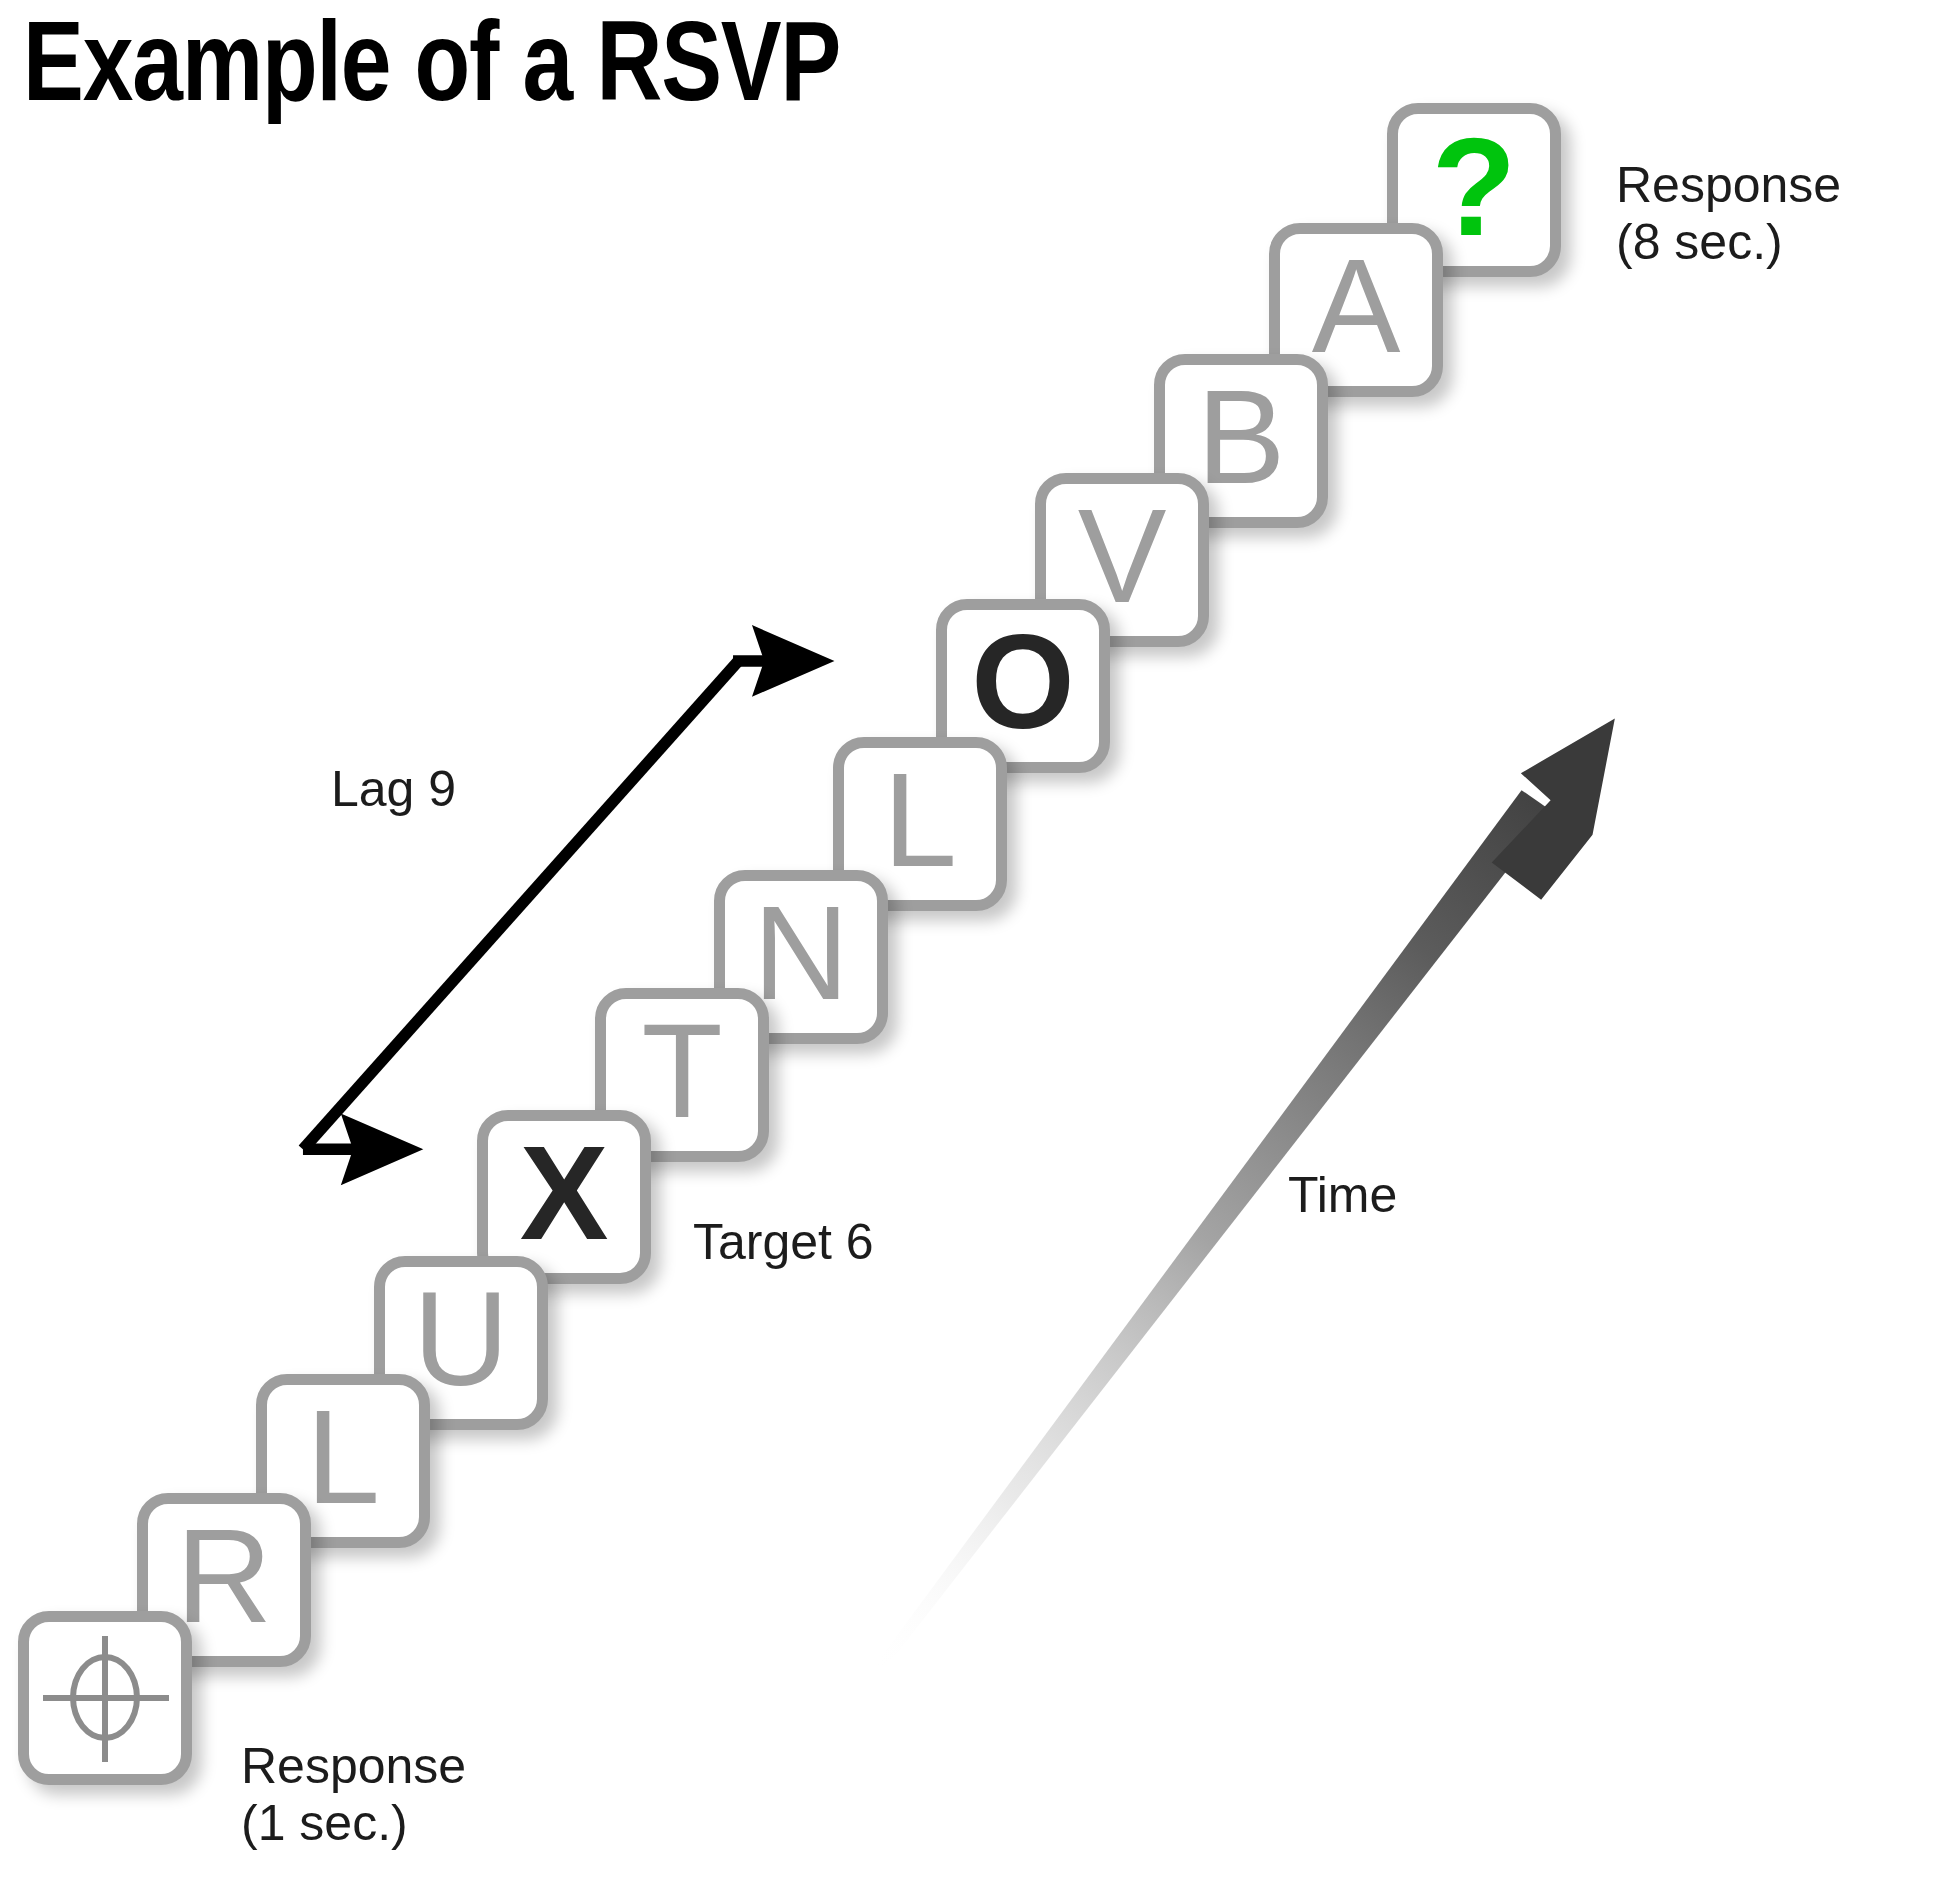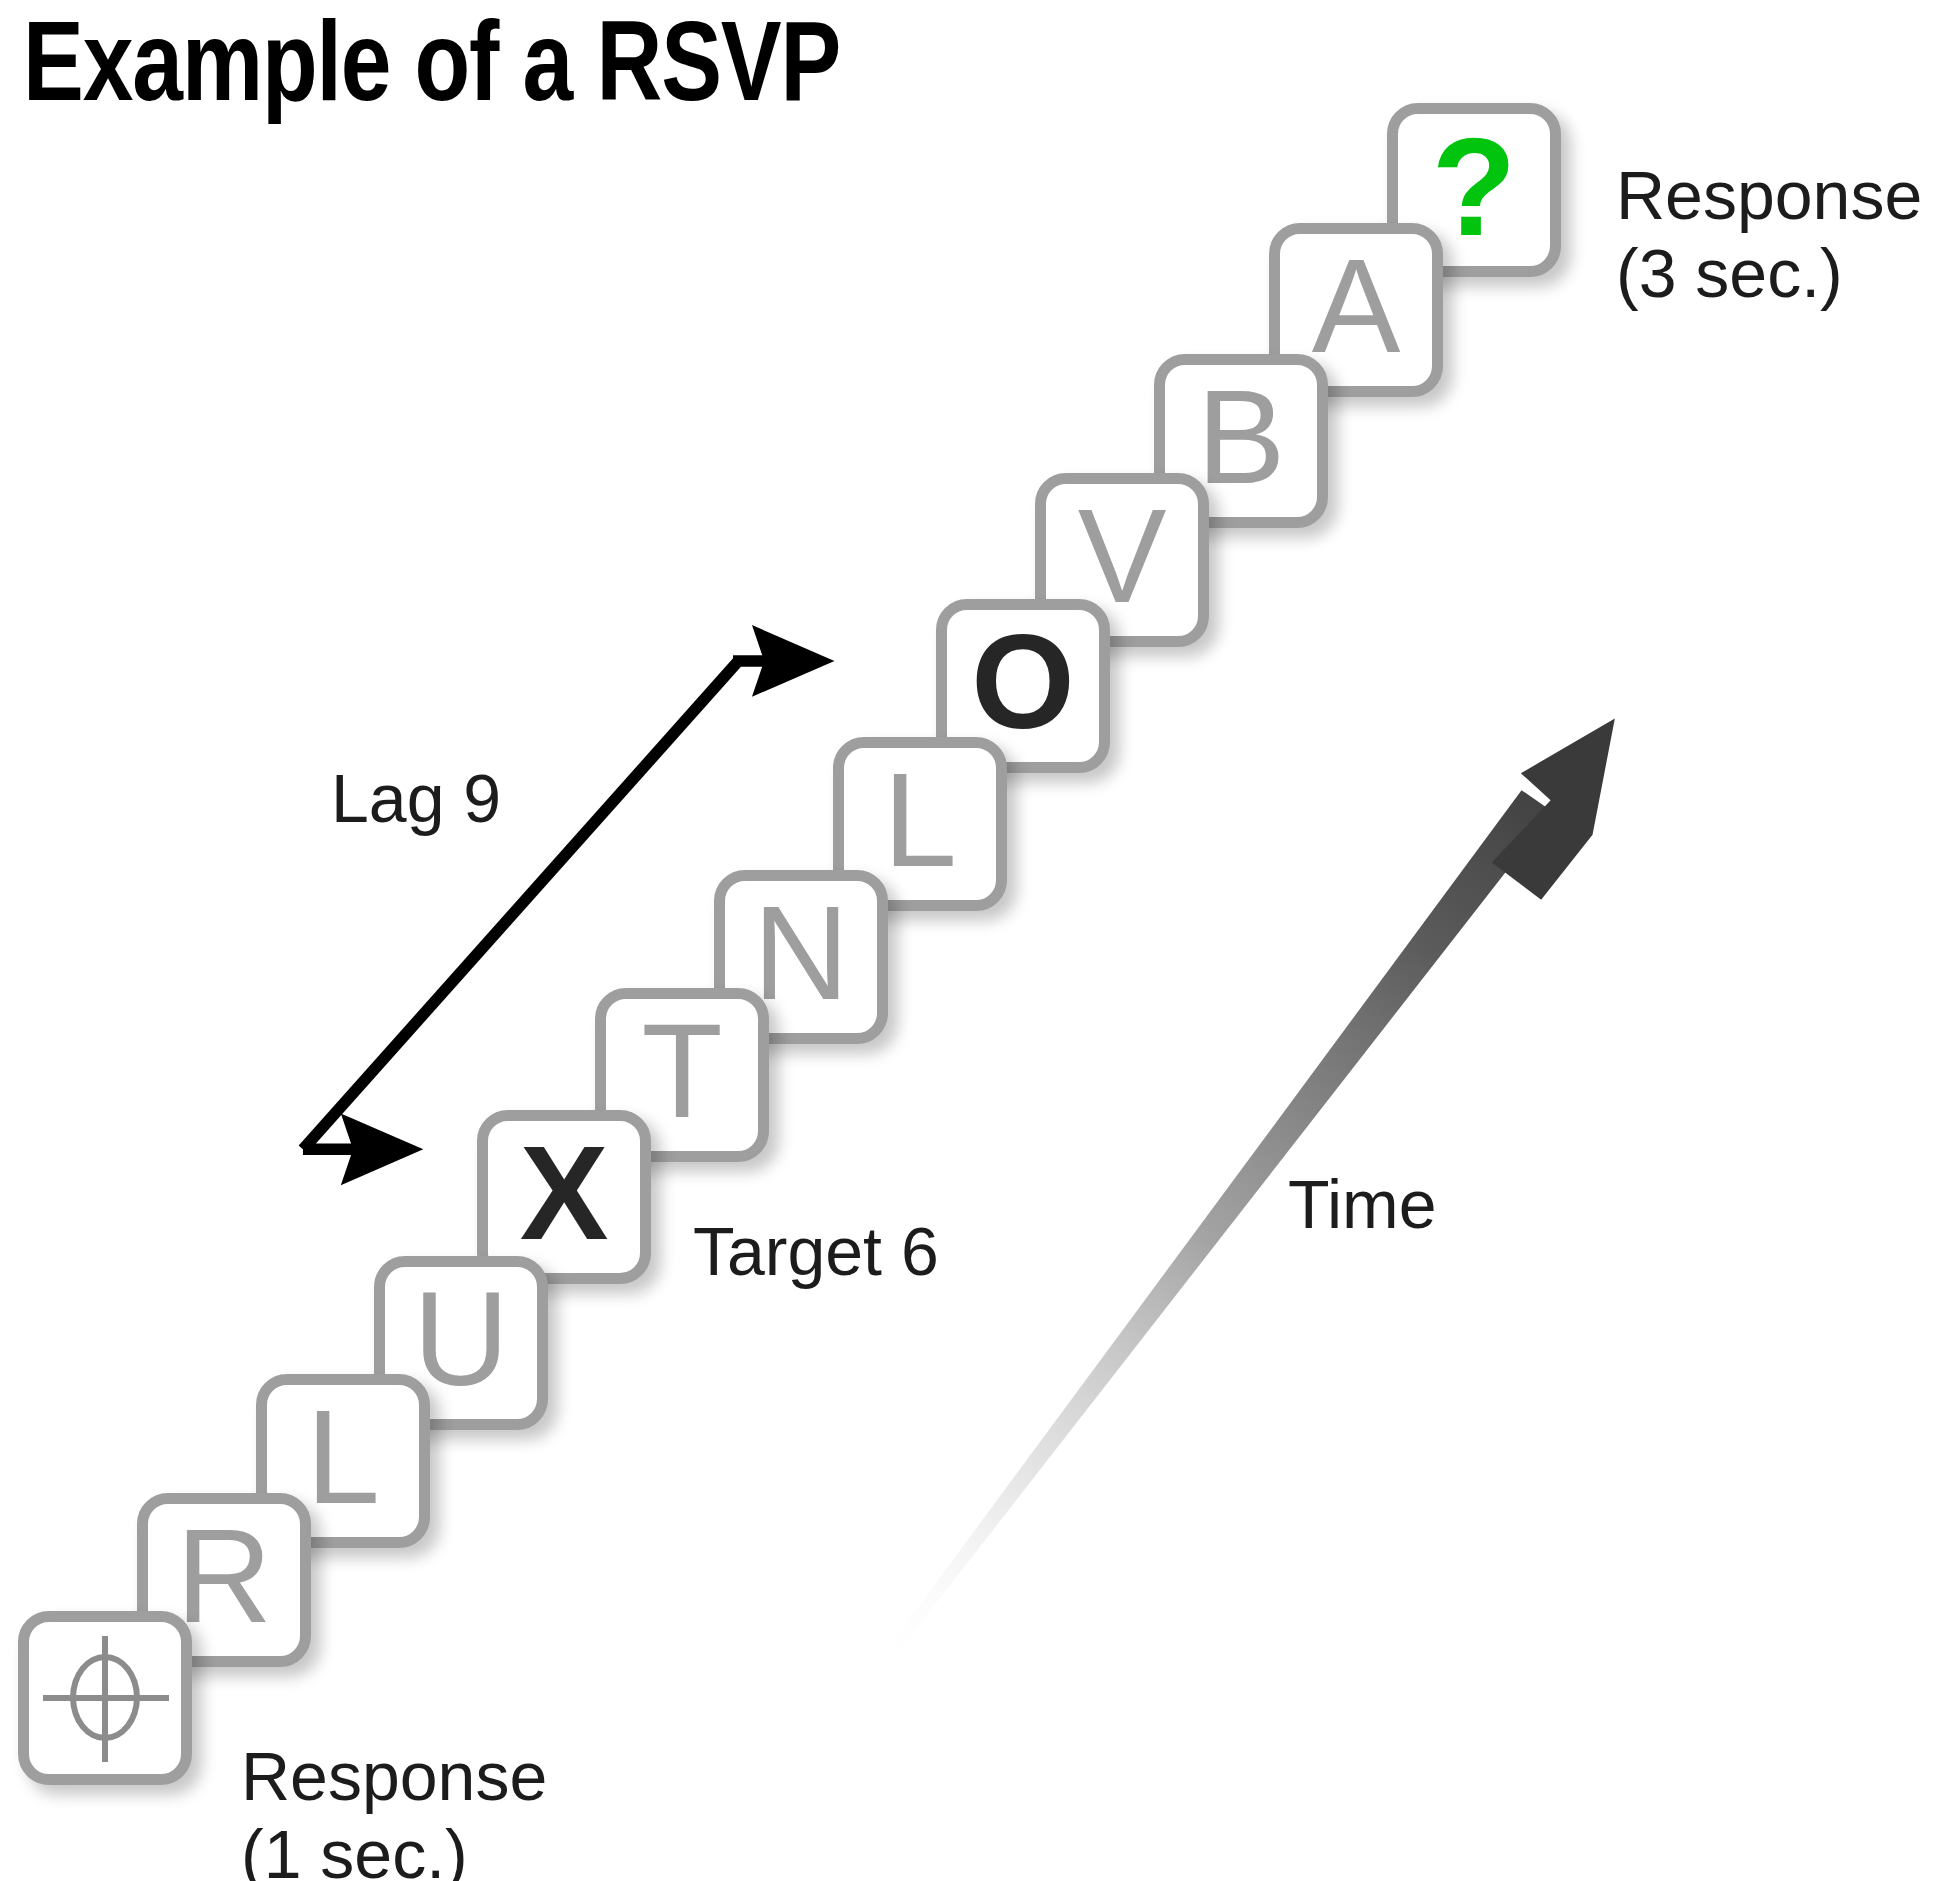--- a/index.html
+++ b/index.html
@@ -50,21 +50,21 @@
   }
   .crosshair .hline{
     position:absolute;left:-12px;top:47px;width:126px;height:6px;background:#8c8c8c;
   }
 
   
   .lbl{
     position:absolute;
     font-size:66px;color:#1c1c1c;white-space:nowrap;line-height:1.02;
   }
-  .lbl.big{font-size:68px;}
+  .lbl.big{font-size:50px;}
   .lbl.two-line{line-height:1.14;}
 
   
   svg.overlay{position:absolute;left:0;top:0;width:1955px;height:1882px;pointer-events:none;}
 </style>
 </head>
 <body>
 
 <div id="stage">
 
@@ -170,17 +170,17 @@
 
   <div class="lbl big" style="left:1288px;top:1170px">Time</div>
 
   <div class="lbl big two-line" style="left:241px;top:1738px">
     <div>Response</div>
     <div>(1 sec.)</div>
   </div>
 
   <div class="lbl big two-line" style="left:1616px;top:157px">
     <div>Response</div>
-    <div>(3 sec.)</div>
+    <div>(8 sec.)</div>
   </div>
 
 </div>
 
 
 </body></html>

